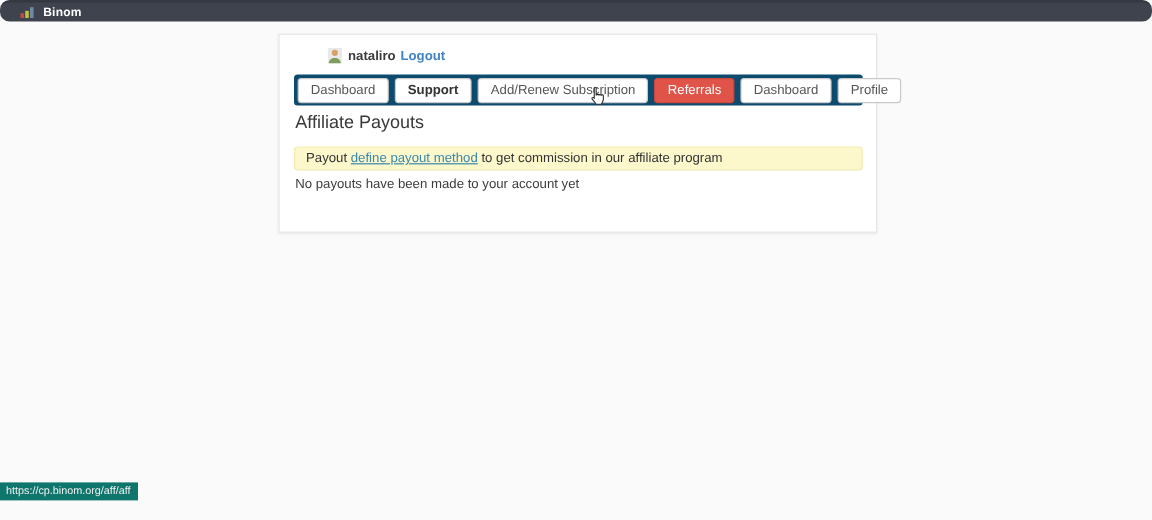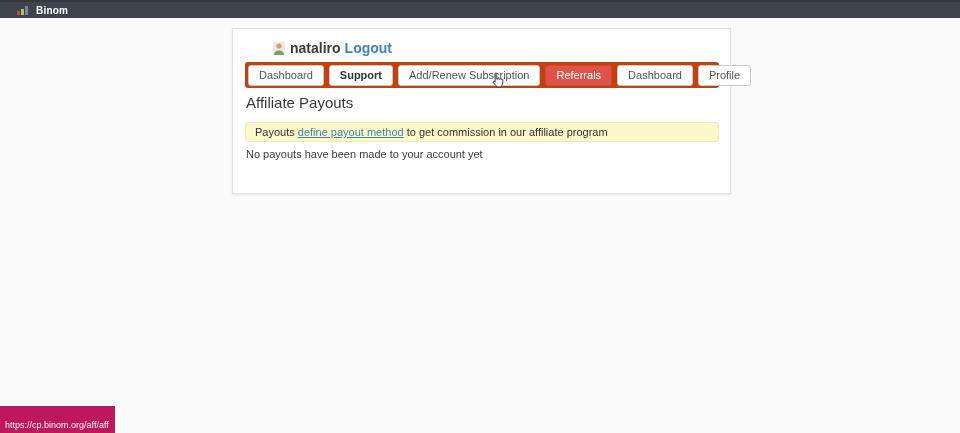--- a/index.html
+++ b/index.html
@@ -3,58 +3,58 @@
 <meta charset="utf-8">
 <style>
   html,body{margin:0;padding:0;}
   body{
     position:relative;width:960px;height:433px;overflow:hidden;
     background:#fafafa;font-family:"Liberation Sans",sans-serif;
     --accent:#df5348;--accent-border:#cf483e;
   }
   
   .topbar{position:absolute;left:0;top:0;right:0;height:16px;background:#3e434d;
-    border-top:2px solid #343841;display:flex;align-items:center;}
+    border-top:2px solid #343841;display:flex;align-items:center;border-radius:8px;}
   .logo-bars{display:flex;align-items:flex-end;margin-left:17px;height:10px;}
   .logo-bars i{display:block;width:3px;margin-right:1px;}
   .logo-bars .b1{height:4px;background:#c04a3c;}
   .logo-bars .b2{height:6px;background:#c2c03e;}
   .logo-bars .b3{height:9px;background:#6e88a8;}
   .brand{color:#ffffff;font-size:10px;font-weight:bold;margin-left:7px;letter-spacing:.2px;}
   
   .card{position:absolute;left:232px;top:28px;width:497px;height:164px;background:#ffffff;
     border:1px solid #e4e4e4;box-shadow:0 1px 2px rgba(0,0,0,.07);}
-  .userrow{position:absolute;left:13px;top:11px;display:flex;align-items:center;font-size:14px;padding-left:27px;}
+  .userrow{position:absolute;left:13px;top:11px;display:flex;align-items:center;font-size:11px;padding-left:27px;}
   .avatar{width:12px;height:13px;display:inline-block;}
   .username{font-weight:bold;color:#3c3c3c;margin-left:5px;}
   .logout{color:#4183c4;font-weight:bold;margin-left:4px;text-decoration:none;cursor:pointer;}
   
-  .navstrip{position:absolute;left:12px;top:33px;width:474px;height:26px;background:#c2410c;
+  .navstrip{position:absolute;left:12px;top:33px;width:474px;height:26px;background:#0c4a6e;
     border-radius:3px;display:flex;align-items:center;padding-left:3px;box-sizing:border-box;}
   .nav-btn{height:19px;line-height:19px;padding:0 10px;margin-right:5px;background:#ffffff;
     border:1px solid #c9c9c9;border-radius:3px;font-size:11px;color:#555;cursor:pointer;white-space:nowrap;}
   .nav-btn.bold{font-weight:bold;color:#333;text-align:right;}
   .nav-btn.active{background:var(--accent);border-color:var(--accent-border);color:#fff;}
   
   .dropdown{position:absolute;left:238px;top:56px;width:126px;background:#fdfdfd;
     border:1px solid #cbcbcb;box-shadow:2px 2px 4px rgba(0,0,0,.13);z-index:5;padding:1px 0;}
   .dd-item{height:18px;line-height:18px;padding-left:12px;font-size:11px;color:#555;cursor:pointer;}
   .dd-item.active{background:var(--accent);color:#fff;}
   
   .page-title{position:absolute;left:13px;top:65px;font-size:15px;color:#3a3a3a;}
   .alert{position:absolute;left:12px;top:93px;width:474px;height:20px;box-sizing:border-box;
     background:#fcf8cc;border:1px solid #f1ecb0;border-radius:3px;font-size:11px;color:#333;
     line-height:18px;padding-left:9px;white-space:nowrap;overflow:hidden;}
   .alert a{color:#3a87ad;text-decoration:underline;cursor:pointer;}
   .empty-msg{position:absolute;left:13px;top:119px;font-size:11px;color:#3c3c3c;}
   
   .cursor{position:absolute;left:490px;top:72px;z-index:9;}
   
-  .statusbar{position:absolute;left:0;bottom:0;background:#be185d;color:#f2f2f2;
-    font-size:9px;padding:14px 6px 3px 5px;z-index:8;}
+  .statusbar{position:absolute;left:0;bottom:16px;background:#0f766e;color:#f2f2f2;
+    font-size:9px;padding:2px 6px 3px 5px;z-index:8;}
 </style>
 </head>
 <body style="--accent: #df5348; --accent-border: #cf483e;">
 
 <div class="topbar">
   <span class="logo-bars">
       <i class="b1"></i>
       <i class="b2"></i>
       <i class="b3"></i>
     </span>
@@ -80,21 +80,21 @@
       <div class="nav-btn bold">Support</div>
       <div class="nav-btn">Add/Renew Subscription</div>
       <div class="nav-btn active">Referrals</div>
       <div class="nav-btn">Dashboard</div>
       <div class="nav-btn">Profile</div>
     </div>
 
 
   <div class="page-title">Affiliate Payouts</div>
 
-  <div class="alert"><span>Payouts </span><a>define payout method</a><span> to get commission in our affiliate program</span></div>
+  <div class="alert"><span>Payout </span><a>define payout method</a><span> to get commission in our affiliate program</span></div>
 
   <div class="empty-msg">No payouts have been made to your account yet</div>
 
 </div>
 
 <div class="cursor">
   <svg width="15" height="17" viewBox="0 0 15 17">
     <path d="M5.2 1.6c0-.9 1.6-.9 1.6 0v5.6h.5c0-.8 1.6-.8 1.6 0h.5c0-.7 1.5-.7 1.5.1h.5c0-.6 1.4-.6 1.4.3v3.2c0 1-.4 1.8-.9 2.5-.4.5-.6 1-.6 1.6H6.6c0-.6-.3-1.1-.8-1.6l-2.2-2.4c-.9-.9.2-2.1 1.2-1.4l.4.3z" fill="#ffffff" stroke="#2a2a2a" stroke-width="0.9"></path>
   </svg>
 </div>

